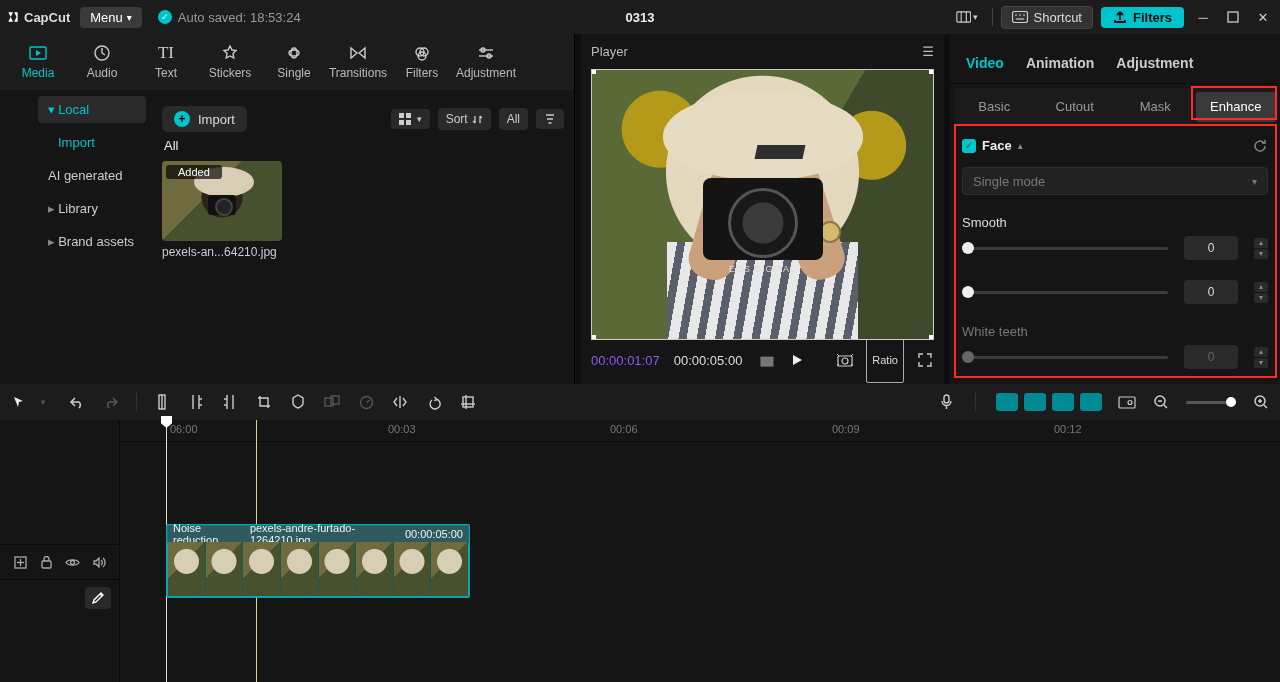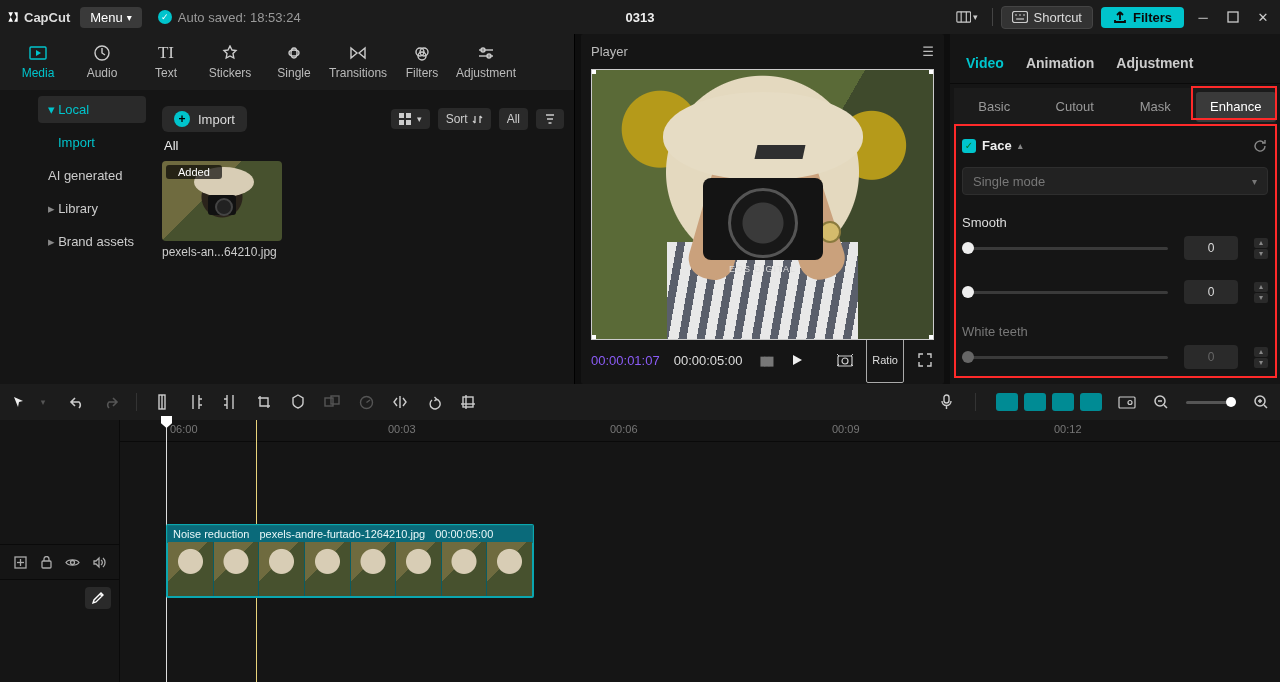--- a/index.html
+++ b/index.html
@@ -107,21 +107,21 @@
   .zoom-slider { width:50px; height:3px; background:#555; position:relative; border-radius:2px;}
   .zoom-slider .zthumb{ position:absolute; right:0; top:-4px; width:10px; height:10px; background:#fff; border-radius:50%;}
 
   .timeline { background:#151515; height:262px; position:relative; display:flex;}
   .tl-left { width:120px; border-right:1px solid #0a0a0a; display:flex; flex-direction:column; }
   .tl-left .row-ctrls { height:36px; display:flex; align-items:center; justify-content:center; gap:10px; color:#aaa; border-top:1px solid #0a0a0a; border-bottom:1px solid #0a0a0a; margin-top:124px;}
   .tl-left .row-ctrls span{ cursor:pointer; display:flex; width:16px; justify-content:center;}
   .tl-main { flex:1; position:relative; }
   .ruler { height:22px; border-bottom:1px solid #0a0a0a; position:relative; font-size:11px; color:#777; }
   .ruler .tick { position:absolute; top:3px; }
-  .clip { position:absolute; top:104px; left:46px; width:368px; height:74px; border:2px solid #0aa6b0; background:#0369a1; border-radius:2px; }
+  .clip { position:absolute; top:104px; left:46px; width:304px; height:74px; border:2px solid #0aa6b0; background:#b91c1c; border-radius:2px; }
   .clip .header { position:absolute; top:-1px; left:-1px; right:-1px; height:18px; background:#0d6a71cc; display:flex; align-items:center; gap:10px; font-size:11px; color:#e8f7f8; padding:0 6px;}
   .clip .frames { position:absolute; top:16px; bottom:0; left:0; right:0; display:flex;}
   .clip .frame { flex:1; background:
       radial-gradient(circle at 50% 36%, #d8cdb5 0 12px, transparent 13px),
       linear-gradient(135deg,#6f6b3f 0 40%, #47512e 40% 100%);}
   .playhead-line { position:absolute; top:0; bottom:0; width:1px; background:#e8d37a; left:136px;}
   .playhead-start { position:absolute; top:0; bottom:0; width:1px; background:#ddd; left:46px;}
   .playhead-start::before{content:""; position:absolute; top:-4px; left:-5px; width:11px; height:12px; background:#fff; clip-path:polygon(0 0,100% 0,100% 60%,50% 100%,0 60%);}
   .frame + .frame { border-left:1px solid #0b5c63; }
 

